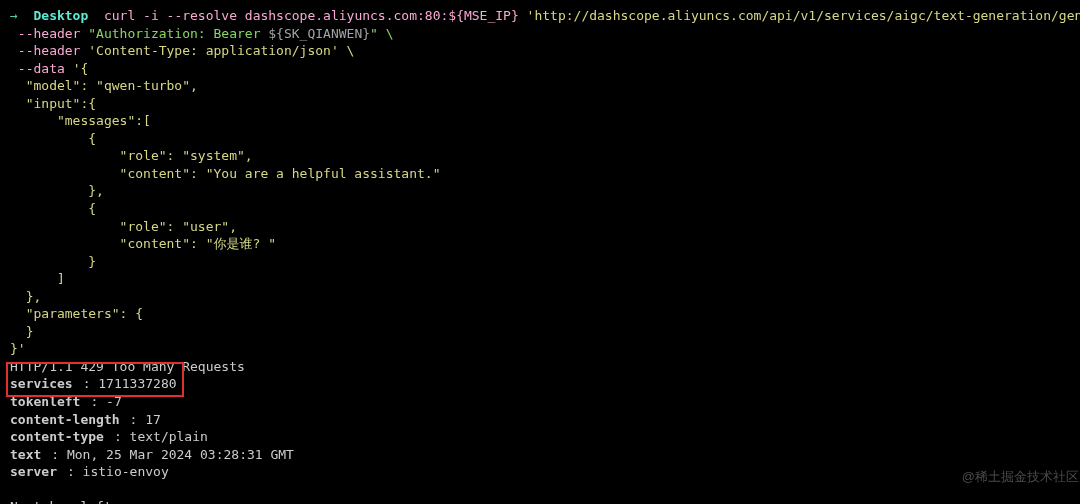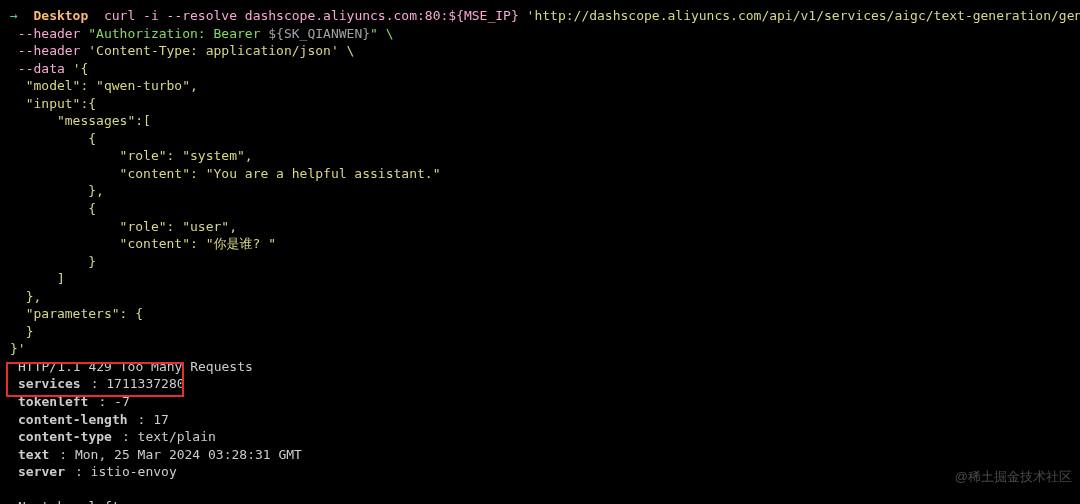--- a/index.html
+++ b/index.html
@@ -19,62 +19,61 @@
       overflow: hidden;
       position: relative;
     }
     .line {
       white-space: pre;
     }
     .prompt-arrow {
       color: #4ec9b0;
     }
     .desktop-label {
-      color: #fdba74;
+      color: #5eead4;
       font-weight: bold;
     }
     .cmd {
       color: #f9a8d4;
     }
     .url-string {
       color: #d7d787;
     }
     .json-string {
       color: #d7d787;
     }
     .header-val-green {
       color: #87d75f;
     }
     .bearer-var {
       color: #a3a3a3;
     }
     .response {
       color: #cccccc;
-      margin-left: 8px;
     }
     .header-key {
       color: #cccccc;
       font-weight: bold;
     }
     .header-value {
       color: #cccccc;
       padding-left: 10px;
     }
     .highlight-box {
       position: absolute;
       border: 2px solid #e03030;
       left: 6px;
       top: 362px;
       width: 178px;
       height: 35px;
       pointer-events: none;
     }
     .watermark {
       position: absolute;
-      right: 8px;
+      right: 1px;
       bottom: 18px;
       color: #4a4a4a;
       font-size: 13px;
       font-family: sans-serif;
     }
   </style>
 </head>
 <body>
 
 <div class="line"><span class="prompt-arrow">→</span>  <span class="desktop-label">Desktop</span>  <span class="cmd">curl -i --resolve dashscope.aliyuncs.com:80:${MSE_IP}</span> <span class="url-string">'http://dashscope.aliyuncs.com/api/v1/services/aigc/text-generation/generation'</span> </div>

